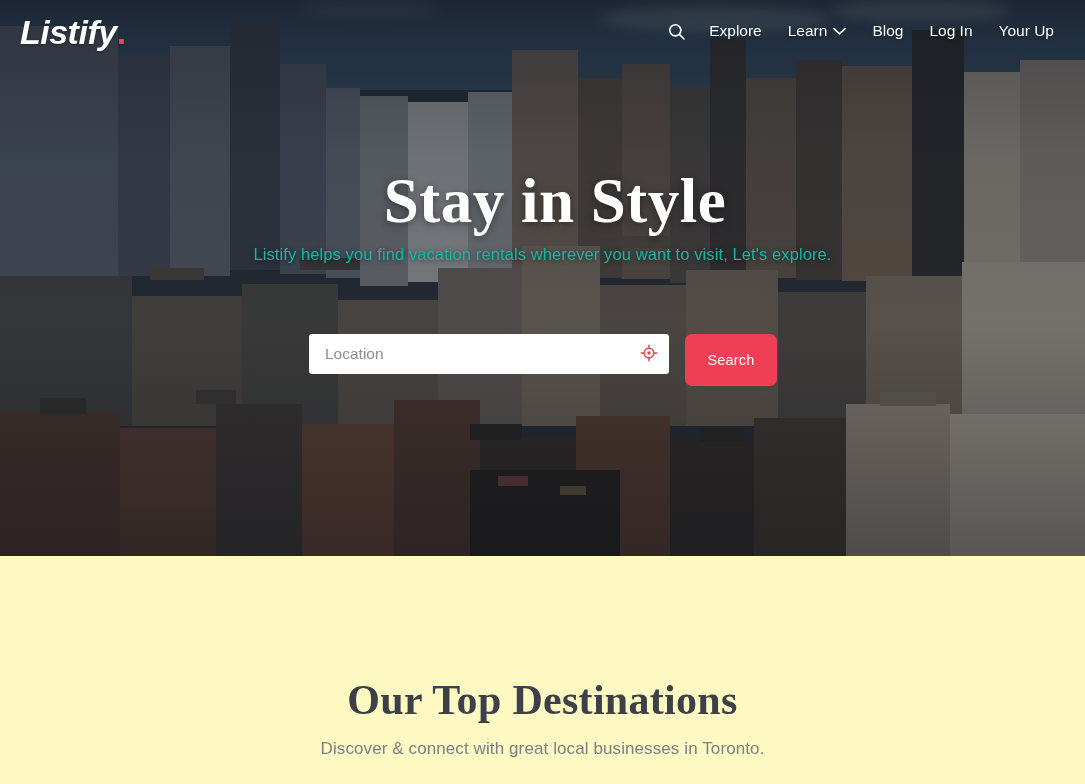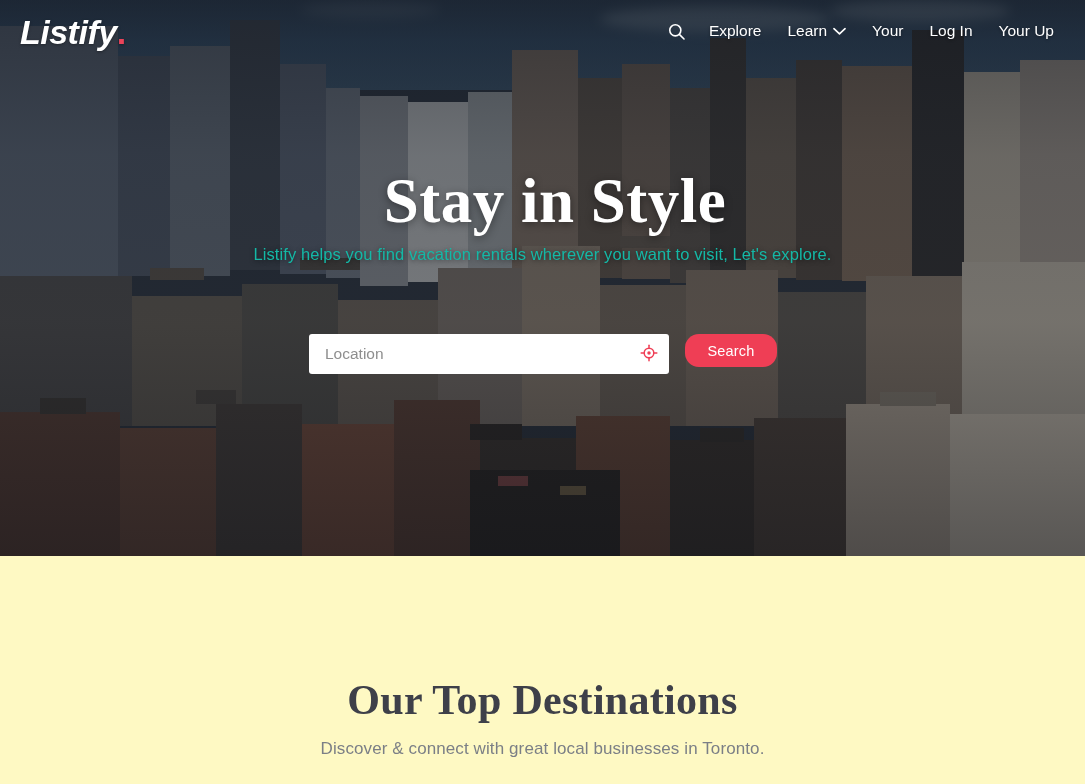--- a/index.html
+++ b/index.html
@@ -216,25 +216,25 @@
     justify-content: center;
     cursor: pointer;
     background: transparent;
     border: 0;
     padding: 0;
   }
 
   .search-btn {
     margin-left: 16px;
     width: 92px;
-    height: 33px;
+    height: 52px;
     background: #ef3e55;
     color: #ffffff;
     border: 0;
-    border-radius: 14px;
+    border-radius: 7px;
     font-family: "Liberation Sans", sans-serif;
     font-size: 14.5px;
     cursor: pointer;
     letter-spacing: 0.2px;
   }
 
   
   .destinations {
     position: absolute;
     left: 0;
@@ -367,21 +367,21 @@
         <div class="nav-item">
           <span>Learn</span>
           <span class="chev">
             <svg width="13" height="9" viewBox="0 0 14 9" fill="none" stroke="#ffffff" stroke-width="1.8" stroke-linecap="round" stroke-linejoin="round">
               <polyline points="1,1.5 7,7 13,1.5"></polyline>
             </svg>
           </span>
         </div>
 
         <div class="nav-item">
-          <span>Your</span>
+          <span>Blog</span>
         </div>
 
 
         <div class="nav-item">
           <span>Log In</span>
         </div>
 
         <div class="nav-item">
           <span>Your Up</span>
         </div>

